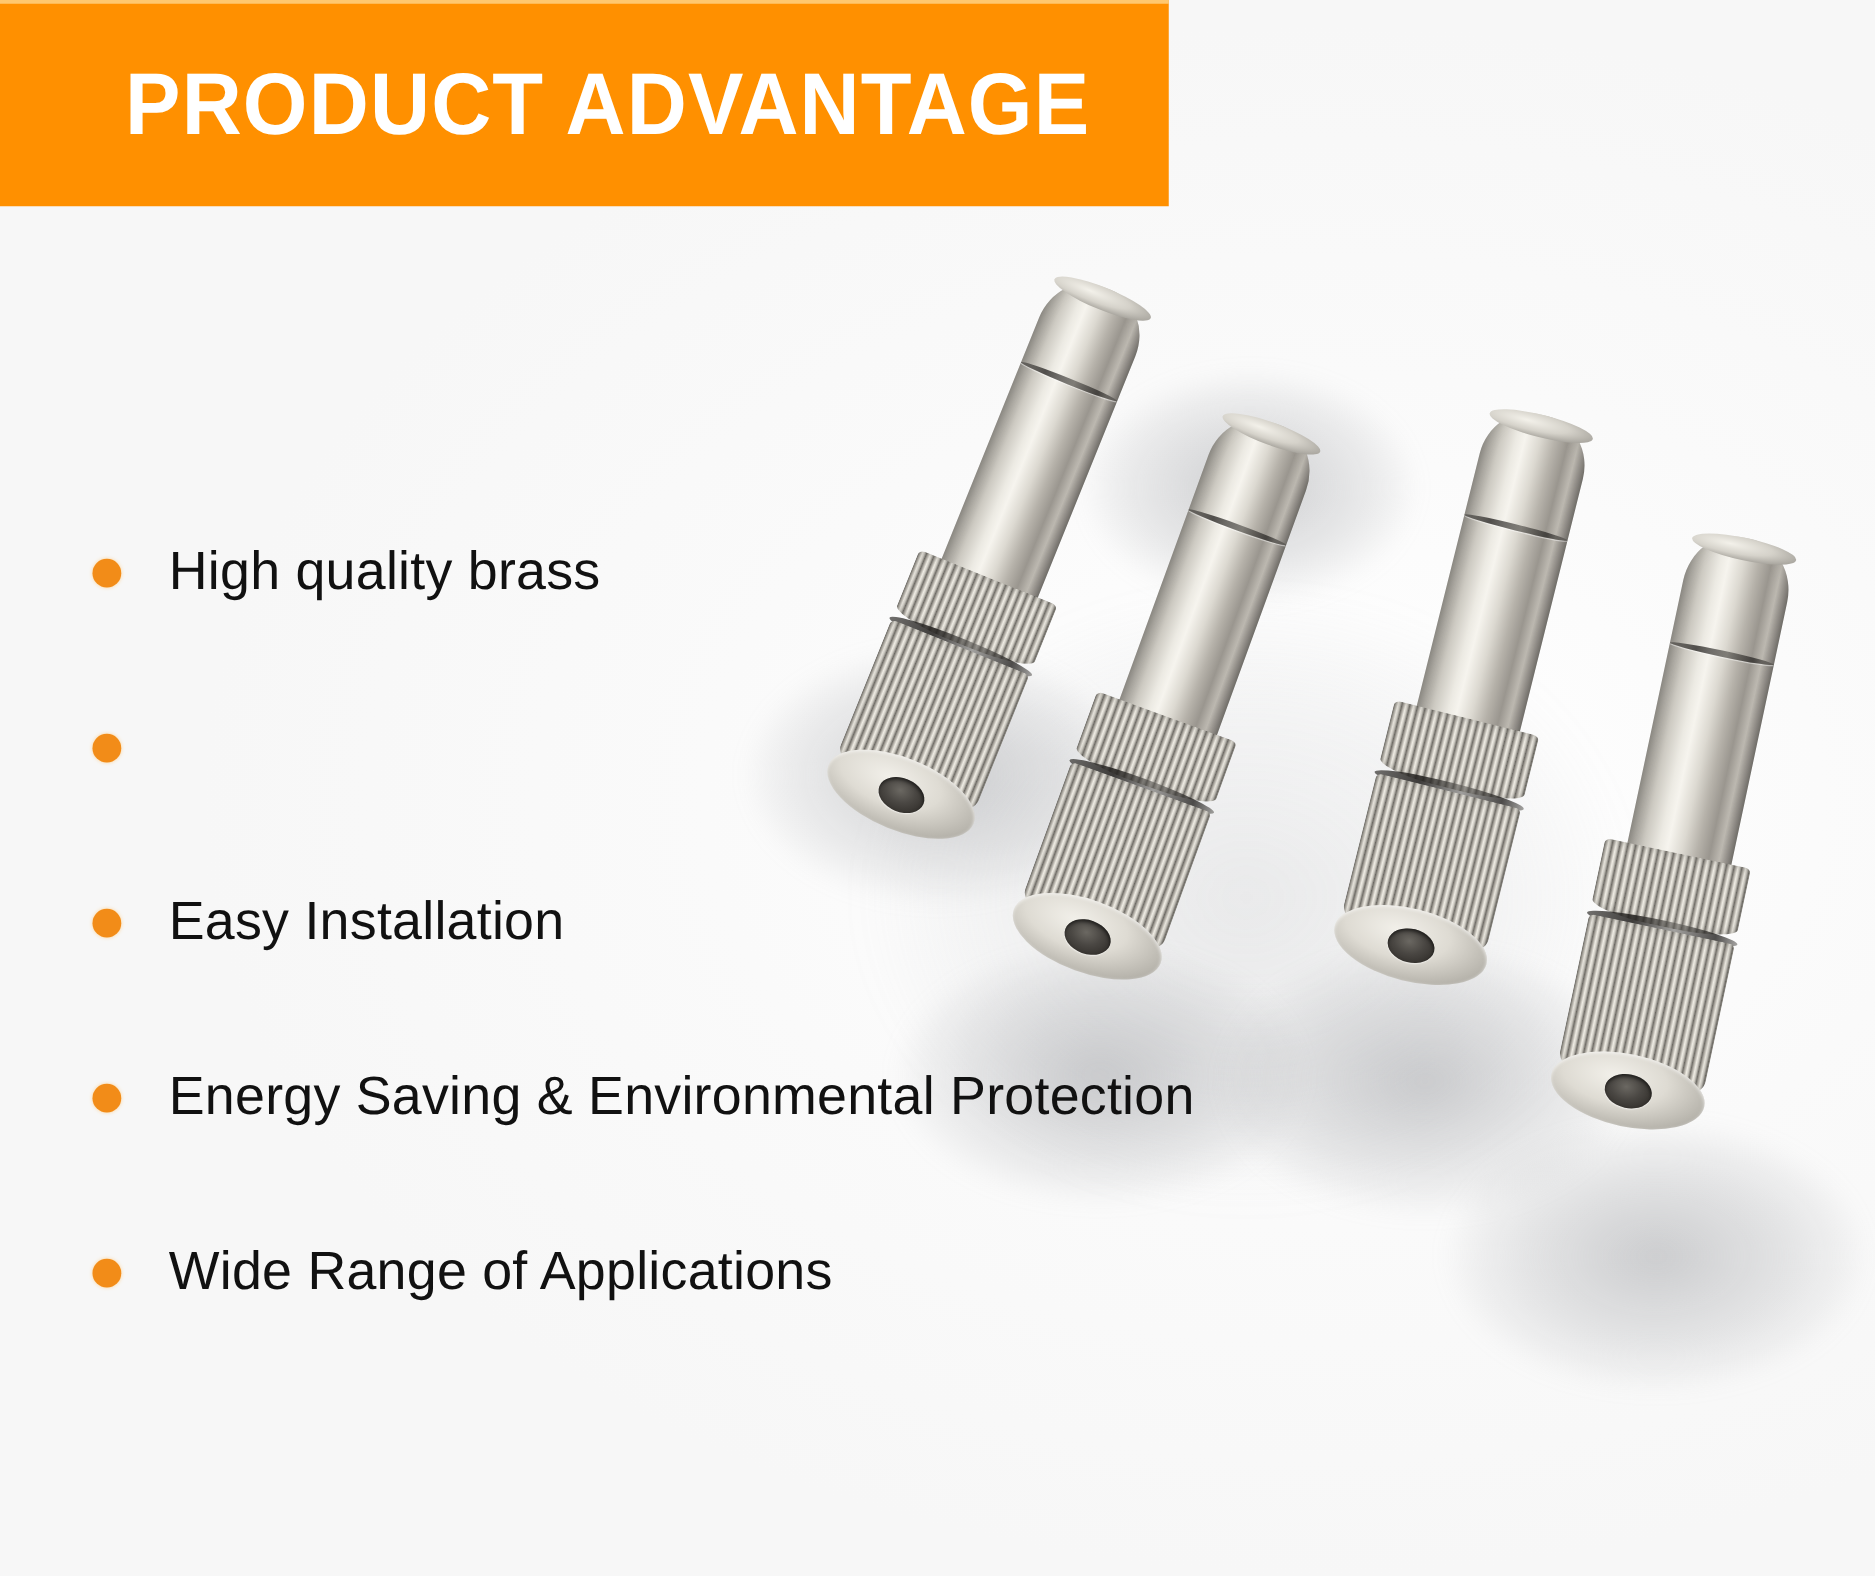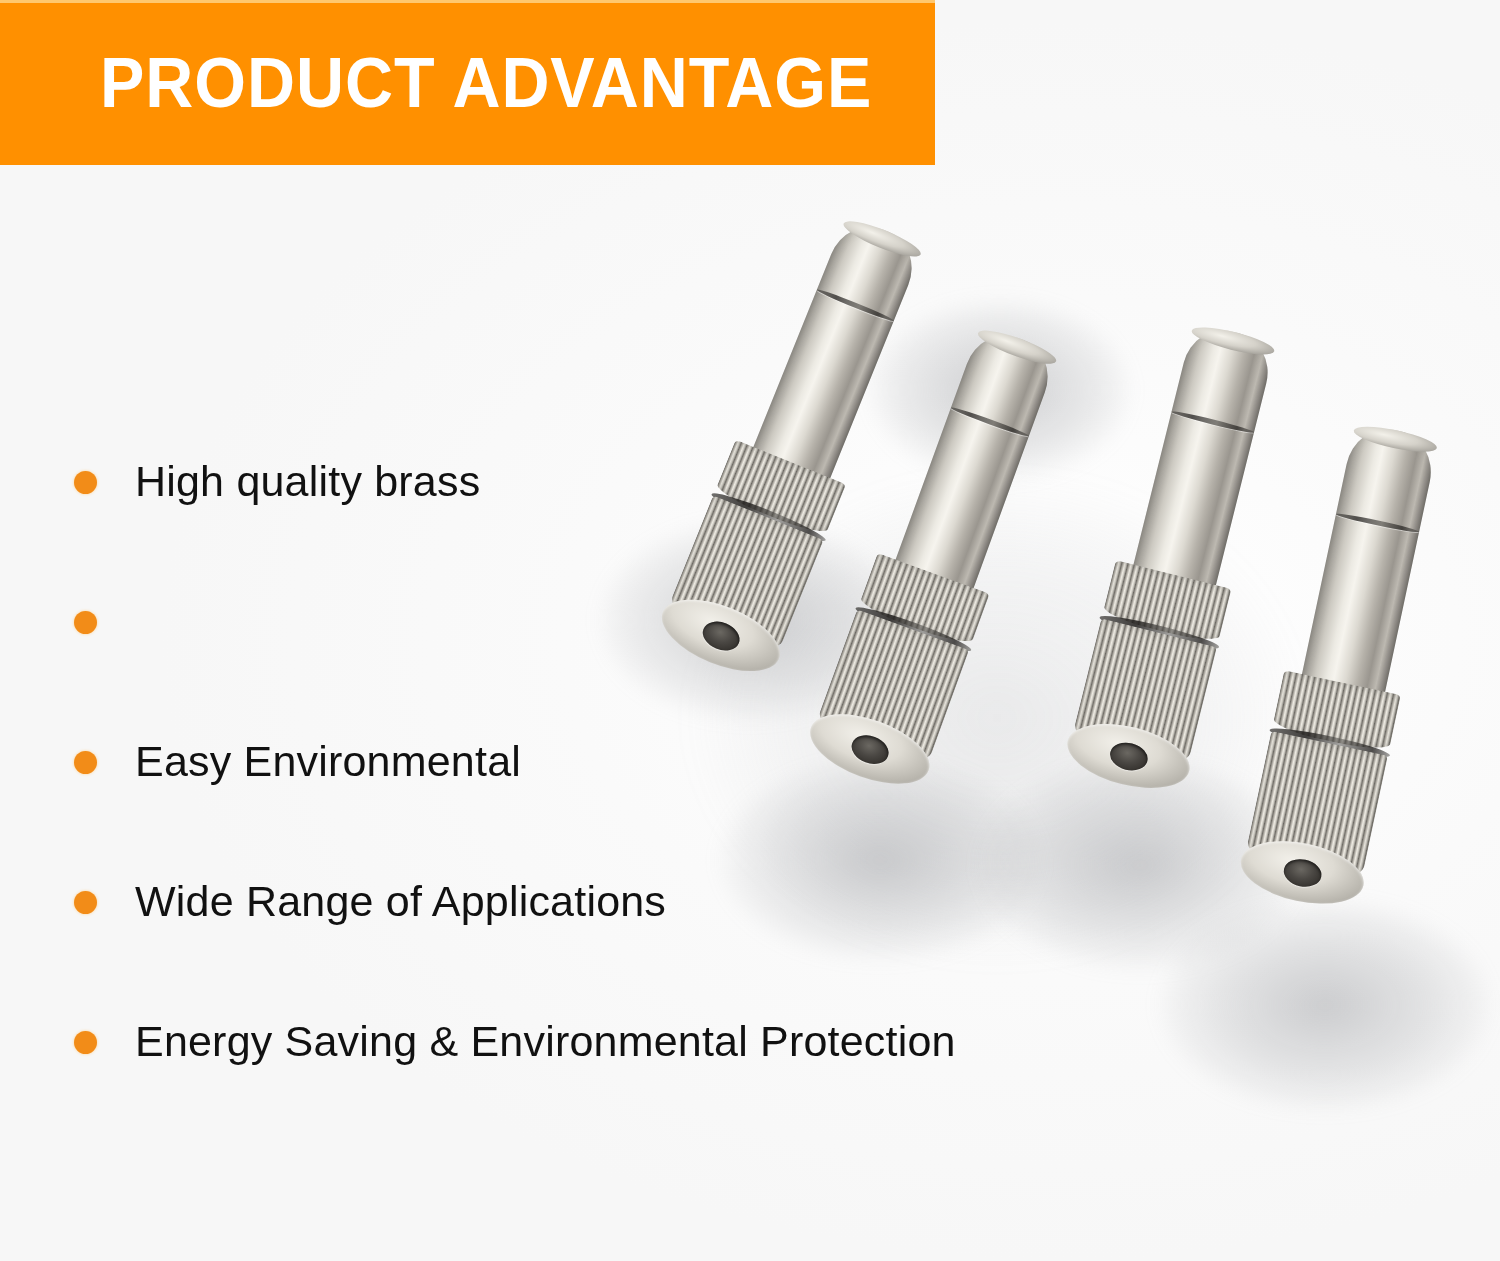--- a/index.html
+++ b/index.html
@@ -198,21 +198,21 @@
     letter-spacing: 1px;
     transform-origin: left center;
     white-space: nowrap;
     scale: 0.95 1;
   }
 
   
   .bullets {
     position: absolute;
     left: 0;
-    top: 412px;
+    top: 388px;
     width: 1000px;
   }
   .bullet-row {
     position: relative;
     height: 140px;
     display: flex;
     align-items: center;
   }
   .bullet-dot {
     position: absolute;
@@ -307,28 +307,28 @@
       <span class="bullet-dot"></span>
       <span class="bullet-text">High quality brass</span>
     </div>
 
     <div class="bullet-row">
       <span class="bullet-dot"></span>
     </div>
 
     <div class="bullet-row">
       <span class="bullet-dot"></span>
-      <span class="bullet-text">Easy Environmental</span>
+      <span class="bullet-text">Easy Installation</span>
+    </div>
+
+    <div class="bullet-row">
+      <span class="bullet-dot"></span>
+      <span class="bullet-text">Energy Saving &amp; Environmental Protection</span>
     </div>
 
     <div class="bullet-row">
       <span class="bullet-dot"></span>
       <span class="bullet-text">Wide Range of Applications</span>
     </div>
 
-    <div class="bullet-row">
-      <span class="bullet-dot"></span>
-      <span class="bullet-text">Energy Saving &amp; Environmental Protection</span>
-    </div>
-
   </div>
 
 </div>
 
 </body></html>

